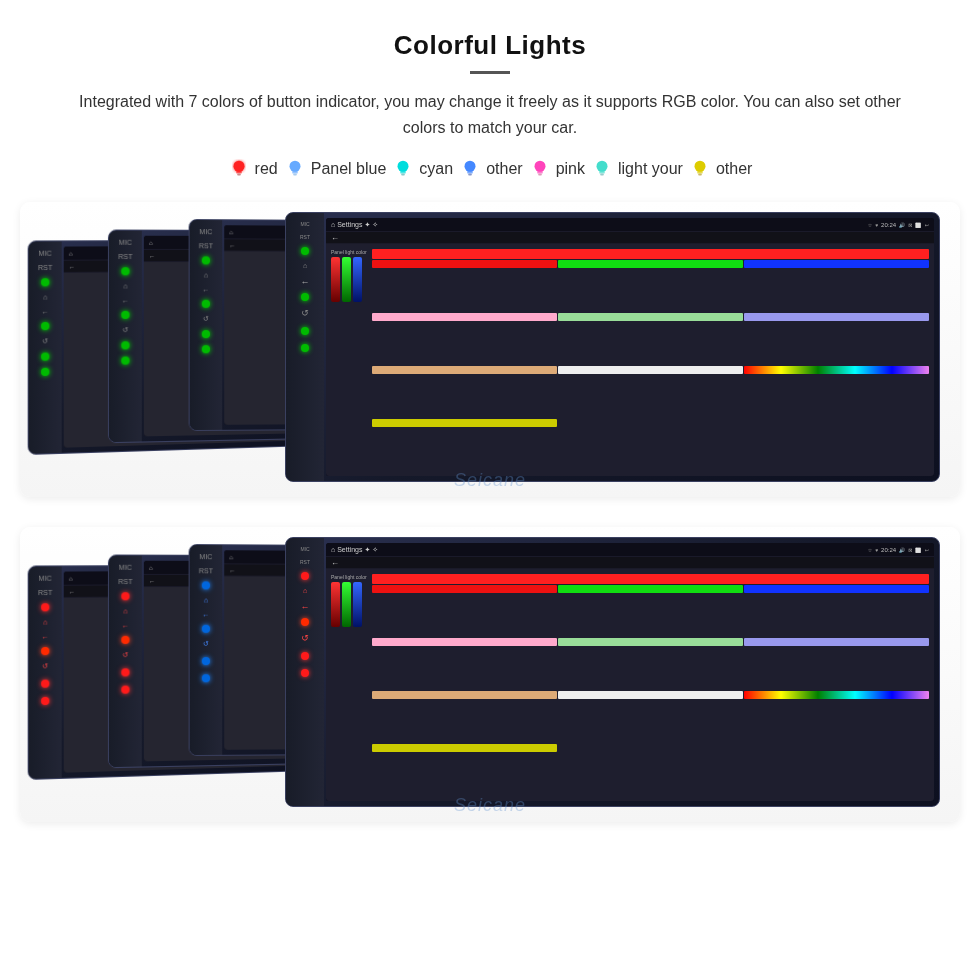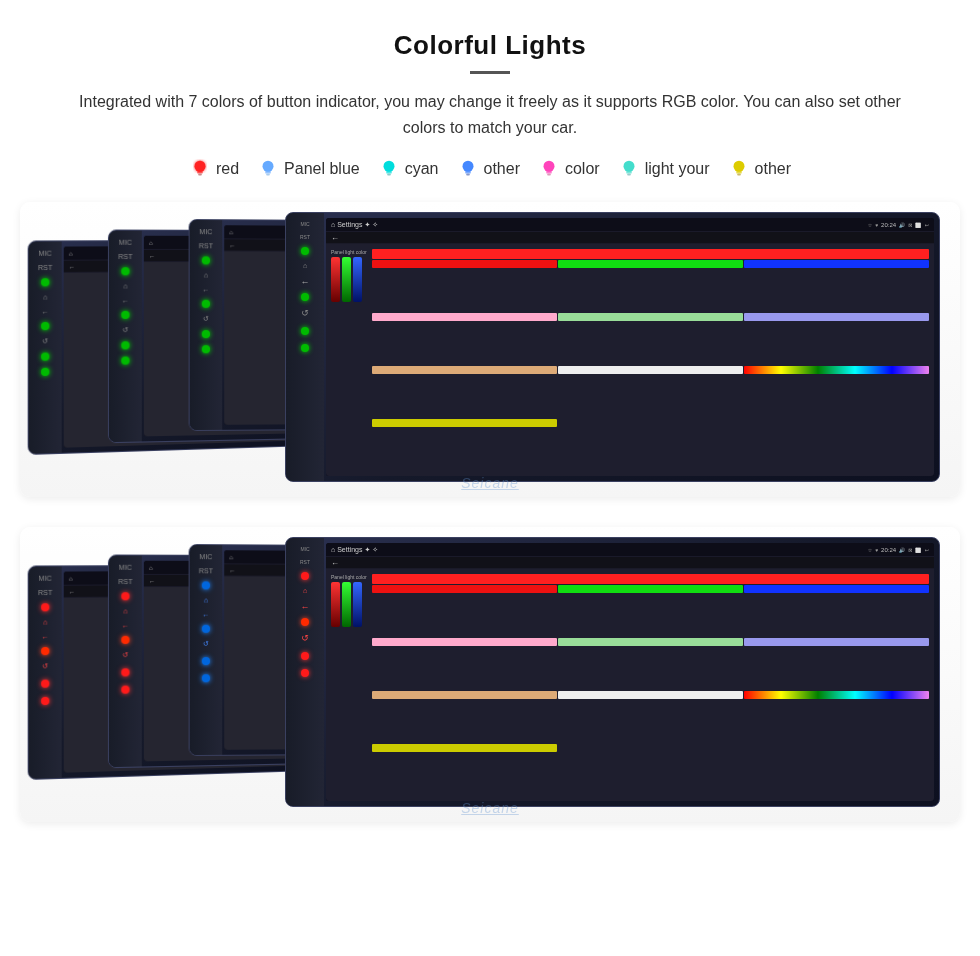--- a/index.html
+++ b/index.html
@@ -41,21 +41,21 @@
       text-align: center;
       line-height: 1.6;
       margin-bottom: 18px;
       padding: 0 40px;
     }
 
     .colors-row {
       display: flex;
       justify-content: center;
       align-items: center;
-      gap: 18px;
+      gap: 6px;
       margin-bottom: 22px;
       flex-wrap: wrap;
     }
 
     .color-item {
       display: flex;
       align-items: center;
       gap: 5px;
       font-size: 16px;
       color: #333;
@@ -250,27 +250,26 @@
     .mss7 { background: #ddaa77; }
     .mss8 { background: #eeeeee; }
     .mss9 { background: linear-gradient(to right, red, yellow, green, cyan, blue, violet); }
     .mss10 { background: #cccc00; }
 
     .seicane-text {
       position: absolute;
       bottom: 6px;
       left: 50%;
       transform: translateX(-50%);
-      font-size: 14px;
+      font-size: 18px;
       font-style: italic;
       color: rgba(100,150,210,0.35);
       z-index: 20;
       letter-spacing: 1px;
       pointer-events: none;
-      text-decoration: underline;
     }
 
     .ms-topbar-icons { display: flex; gap: 3px; align-items: center; }
     .ms-topbar-icon { font-size: 5px; color: #999; }
     .ms-time { font-size: 6px; color: #bbb; }
   </style>
 </head>
 <body>
 
 <div class="page-container">
@@ -327,21 +326,21 @@
       </svg>
       <span>other</span>
     </div>
 
     <div class="color-item">
       <svg class="bulb-icon" viewBox="0 0 24 24">
         <circle cx="12" cy="9" r="6" fill="#ff44bb"></circle>
         <rect x="9" y="14" width="6" height="3" rx="1" fill="#ff44bb" opacity="0.7"></rect>
         <rect x="10" y="17" width="4" height="2" rx="1" fill="#dd99bb"></rect>
       </svg>
-      <span>color</span>
+      <span>pink</span>
     </div>
 
     <div class="color-item">
       <svg class="bulb-icon" viewBox="0 0 24 24">
         <circle cx="12" cy="9" r="6" fill="#44ddcc"></circle>
         <rect x="9" y="14" width="6" height="3" rx="1" fill="#44ddcc" opacity="0.7"></rect>
         <rect x="10" y="17" width="4" height="2" rx="1" fill="#99cccc"></rect>
       </svg>
       <span>light your</span>
     </div>

